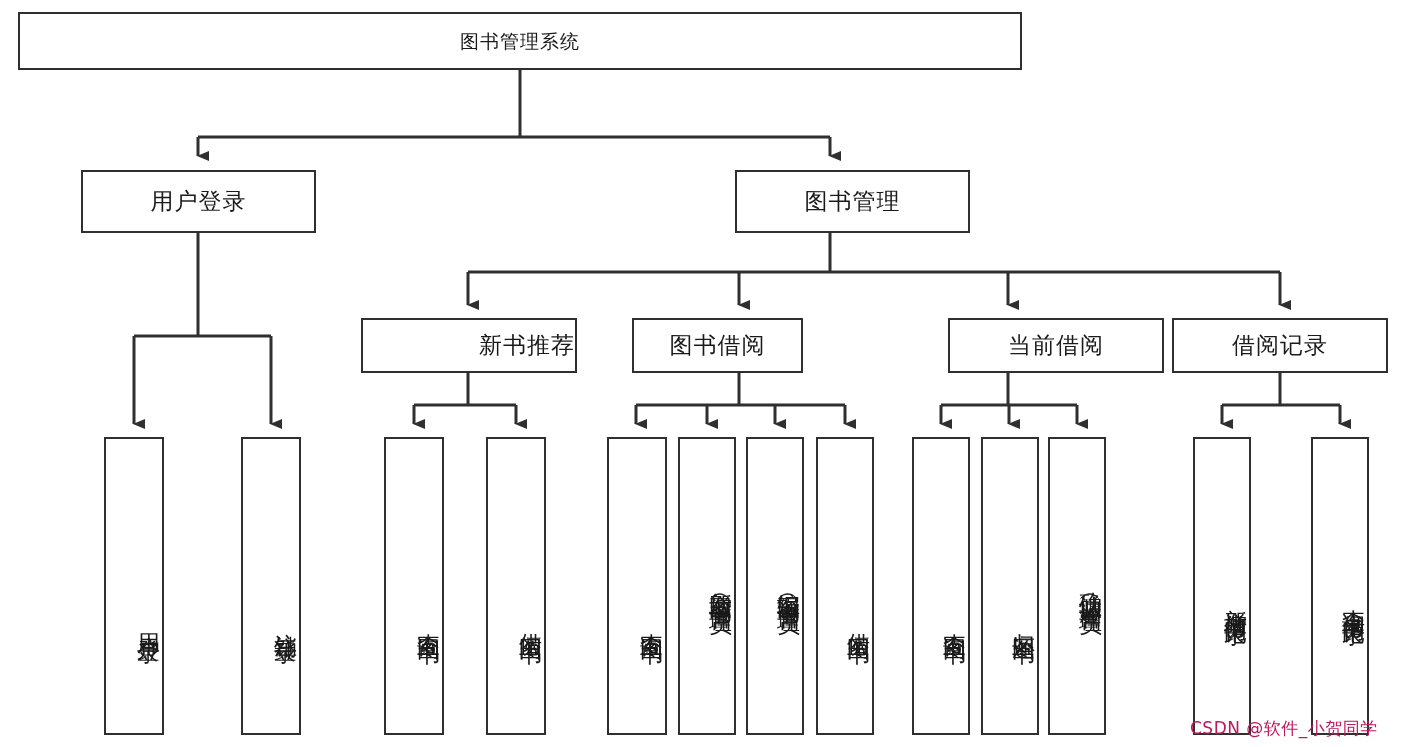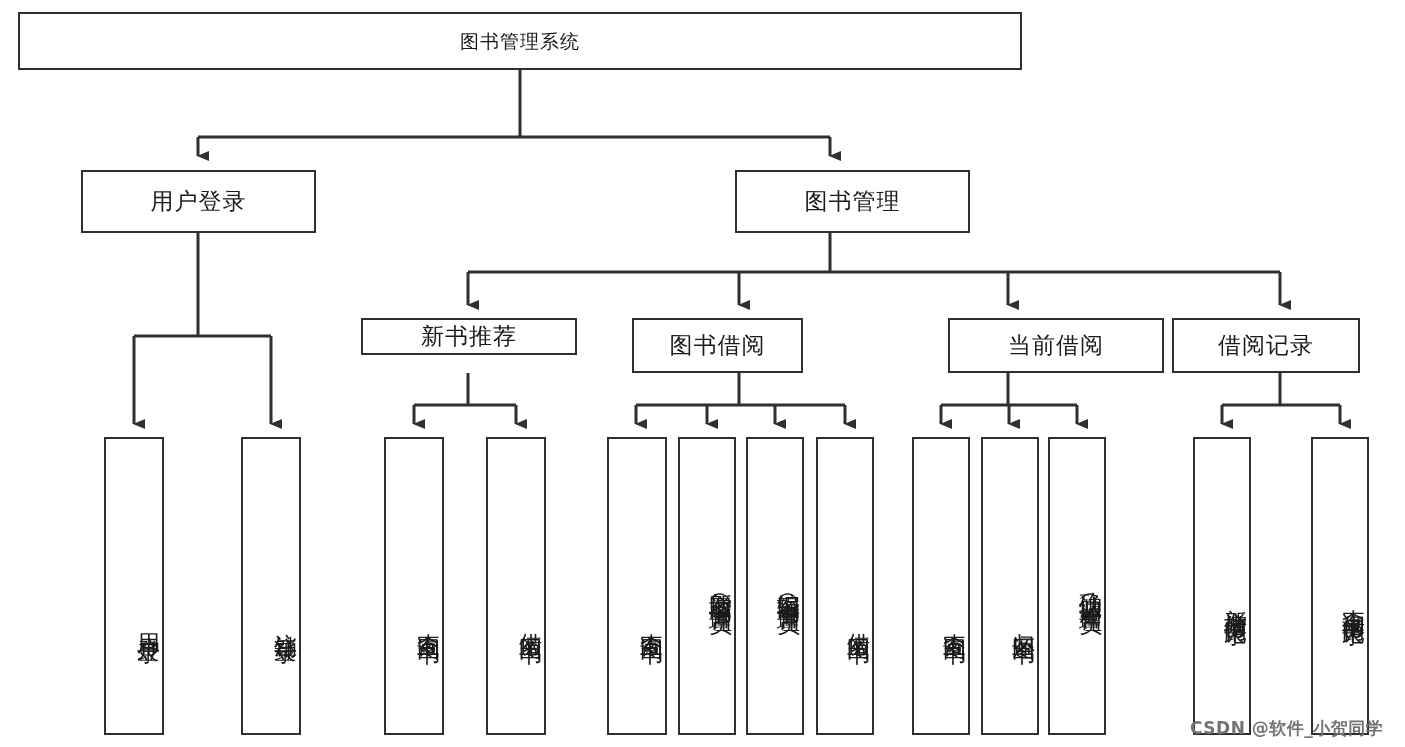--- a/index.html
+++ b/index.html
@@ -53,24 +53,23 @@
     letter-spacing: 3px;
     align-items: flex-start;
     justify-content: center;
     padding-top: 4px;
     overflow: hidden;
   }
   .node-v.pad-top-0 { padding-top: 2px; }
   .watermark {
     position: absolute;
     font-size: 17px;
-    color: #737373;
+    color: #be185d;
     white-space: nowrap;
     letter-spacing: 0.5px;
-    font-weight: bold;
   }
 </style>
 </head>
 <body>
 
 <div id="diagram-root">
 
   <svg id="edge-layer" viewBox="0 0 1405 747" width="1405" height="747" xmlns="http://www.w3.org/2000/svg">
     <defs>
       <marker id="arrow" viewBox="0 0 10 12" refX="5" refY="11" markerWidth="10" markerHeight="12" orient="auto-start-reverse" markerUnits="userSpaceOnUse">
@@ -125,30 +124,30 @@
     <span>图书管理系统</span>
   </div>
 
   <div class="node node-h" style="left:81px; top:170px; width:235px; height:63px;">
     <span>用户登录</span>
   </div>
   <div class="node node-h" style="left:712px; top:170px; width:235px; height:63px;margin-left:23px;">
     <span>图书管理</span>
   </div>
 
-  <div class="node node-h" style="left:361px; top:318px; width:216px; height:37px;">
+  <div class="node node-h" style="left:361px; top:318px; width:216px; height:55px;justify-content:flex-end;">
     <span>新书推荐</span>
   </div>
   <div class="node node-h" style="left:632px; top:318px; width:171px; height:55px;">
     <span>图书借阅</span>
   </div>
   <div class="node node-h" style="left:900px; top:318px; width:216px; height:55px;margin-left:48px;">
     <span>当前借阅</span>
   </div>
-  <div class="node node-h" style="left:1172px; top:318px; width:188px; height:55px;">
+  <div class="node node-h" style="left:1172px; top:318px; width:216px; height:55px;">
     <span>借阅记录</span>
   </div>
 
   <div class="node node-v" style="left:104px; top:437px; width:60px; height:298px; padding-top:70px;">
     <span>用户登录</span>
   </div>
   <div class="node node-v" style="left:241px; top:437px; width:60px; height:298px; padding-top:70px;">
     <span>注销登录</span>
   </div>
 

